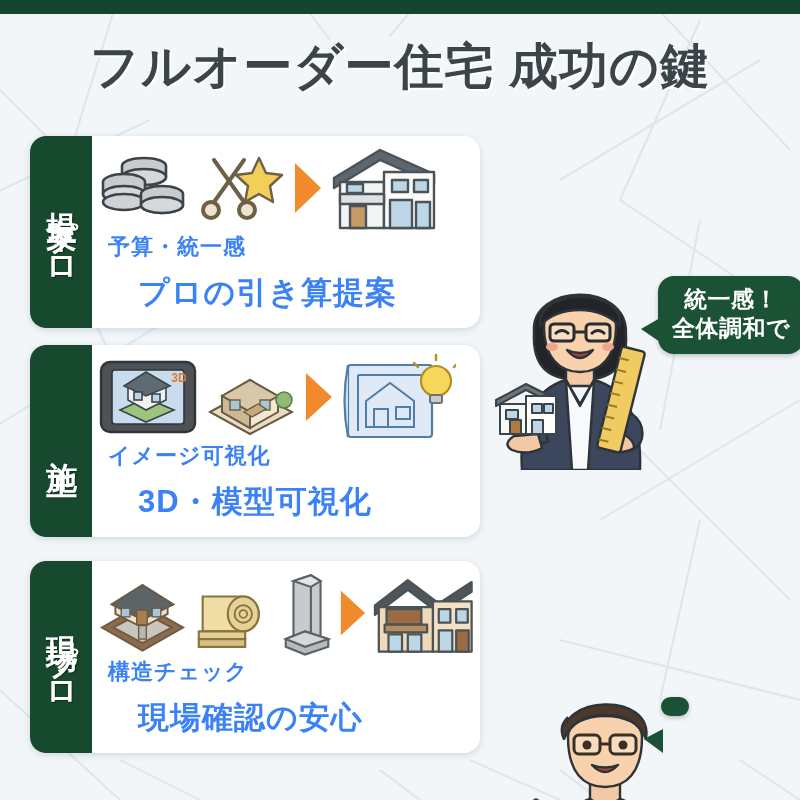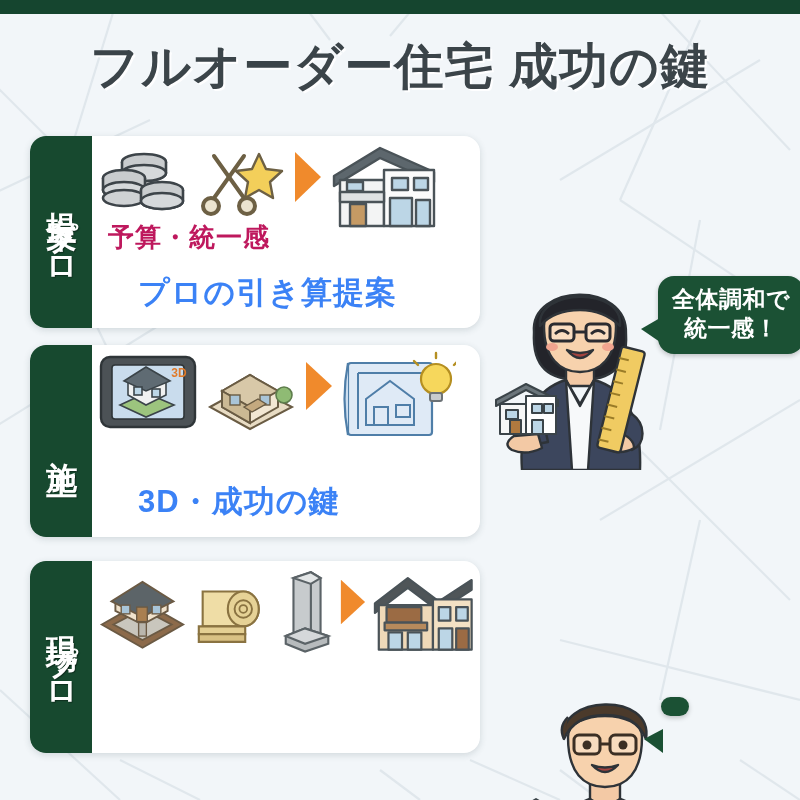--- a/index.html
+++ b/index.html
@@ -90,30 +90,31 @@
     position: absolute;
     left: 62px; top: 0;
     width: 388px; height: 192px;
   }
 
   .icon-strip {
     position: absolute;
     top: 6px; left: 6px;
     width: 376px; height: 92px;
     display: flex;
+    align-items: center;
     gap: 6px;
   }
   .icon-strip svg { display: block; }
 
   .cap-1 {
     position: absolute;
-    left: 16px; top: 84px;
-    font-size: 26px;
+    left: 16px; top: 96px;
+    font-size: 22px;
     font-weight: bold;
-    color: #be185d;
+    color: #3b82f6;
     letter-spacing: 1px;
     white-space: nowrap;
   }
   .cap-2 {
     position: absolute;
     left: 46px; top: 136px;
     font-size: 31px;
     font-weight: bold;
     color: #3b82f6;
     letter-spacing: 1px;
@@ -315,22 +316,22 @@
               <path d="M126 156 h10"></path>
             <path d="M126 168 h10"></path>
               <path d="M126 180 h10"></path>
           </g>
         </g>
       </g>
     </svg>
 
     <div class="bubble" id="bubble-0">
       <span class="bubble-tail"></span>
+      <span class="bl">統一感！</span>
       <span class="bl">全体調和で</span>
-      <span class="bl">統一感！</span>
     </div>
   </div>
 
   <div class="row" id="row-1">
     <div class="card">
       <div class="tab">
         <span class="tab-label">施主</span>
       </div>
       <div class="card-body">
         <div class="icon-strip">
@@ -380,21 +381,22 @@
               <rect x="90" y="42" width="12" height="8" rx="2" fill="#c8ccce" stroke="#6c7276" stroke-width="2"></rect>
               <g stroke="#b58f21" stroke-width="2.4" stroke-linecap="round">
                 <path d="M96 7 v-5"></path>
                   <path d="M114 14 l4 -4"></path>
                   <path d="M78 14 l-4 -4"></path>
               </g>
             </g>
           </svg>
         </div>
 
-        <div class="cap-2">3D・成功の鍵</div>
+        <div class="cap-1">イメージ可視化</div>
+        <div class="cap-2">3D・模型可視化</div>
       </div>
     </div>
 
     <svg class="char" id="char-1" width="214" height="212" viewBox="0 0 214 212">
       <g stroke="#2e3338" stroke-width="2.4" stroke-linejoin="round">
 
         <path d="M92 94 h30 v28 h-30Z" fill="#f3c9a5"></path>
 
         <path d="M44 212 C42 154 62 128 92 118 L107 146 L122 118 C152 128 172 154 170 212Z" fill="#95bdd6"></path>
 
@@ -507,18 +509,20 @@
               <rect x="16" y="66" width="14" height="18" fill="#bcd6e6"></rect>
               <rect x="36" y="66" width="14" height="18" fill="#bcd6e6"></rect>
               <rect x="68" y="40" width="12" height="14" fill="#bcd6e6"></rect>
               <rect x="86" y="40" width="12" height="14" fill="#bcd6e6"></rect>
               <rect x="68" y="62" width="14" height="22" fill="#bcd6e6"></rect>
               <rect x="86" y="62" width="13" height="22" fill="#9b6b44"></rect>
             </g>
           </svg>
         </div>
 
+        <div class="cap-1">構造チェック</div>
+        <div class="cap-2">現場確認の安心</div>
       </div>
     </div>
 
   </div>
 
 </div>
 
 </body></html>

